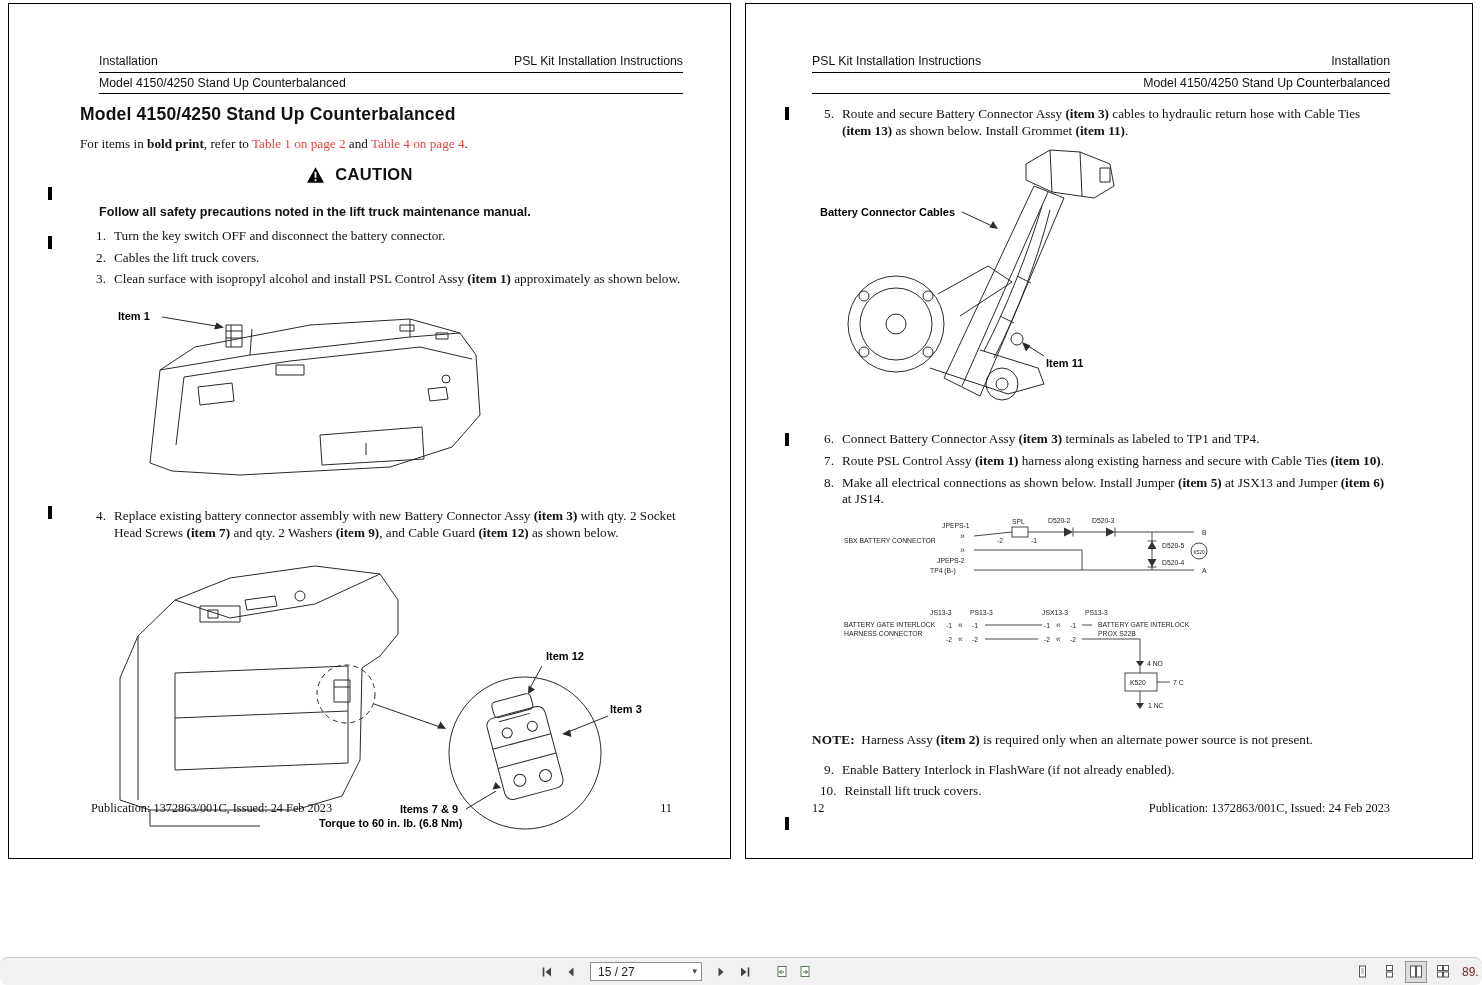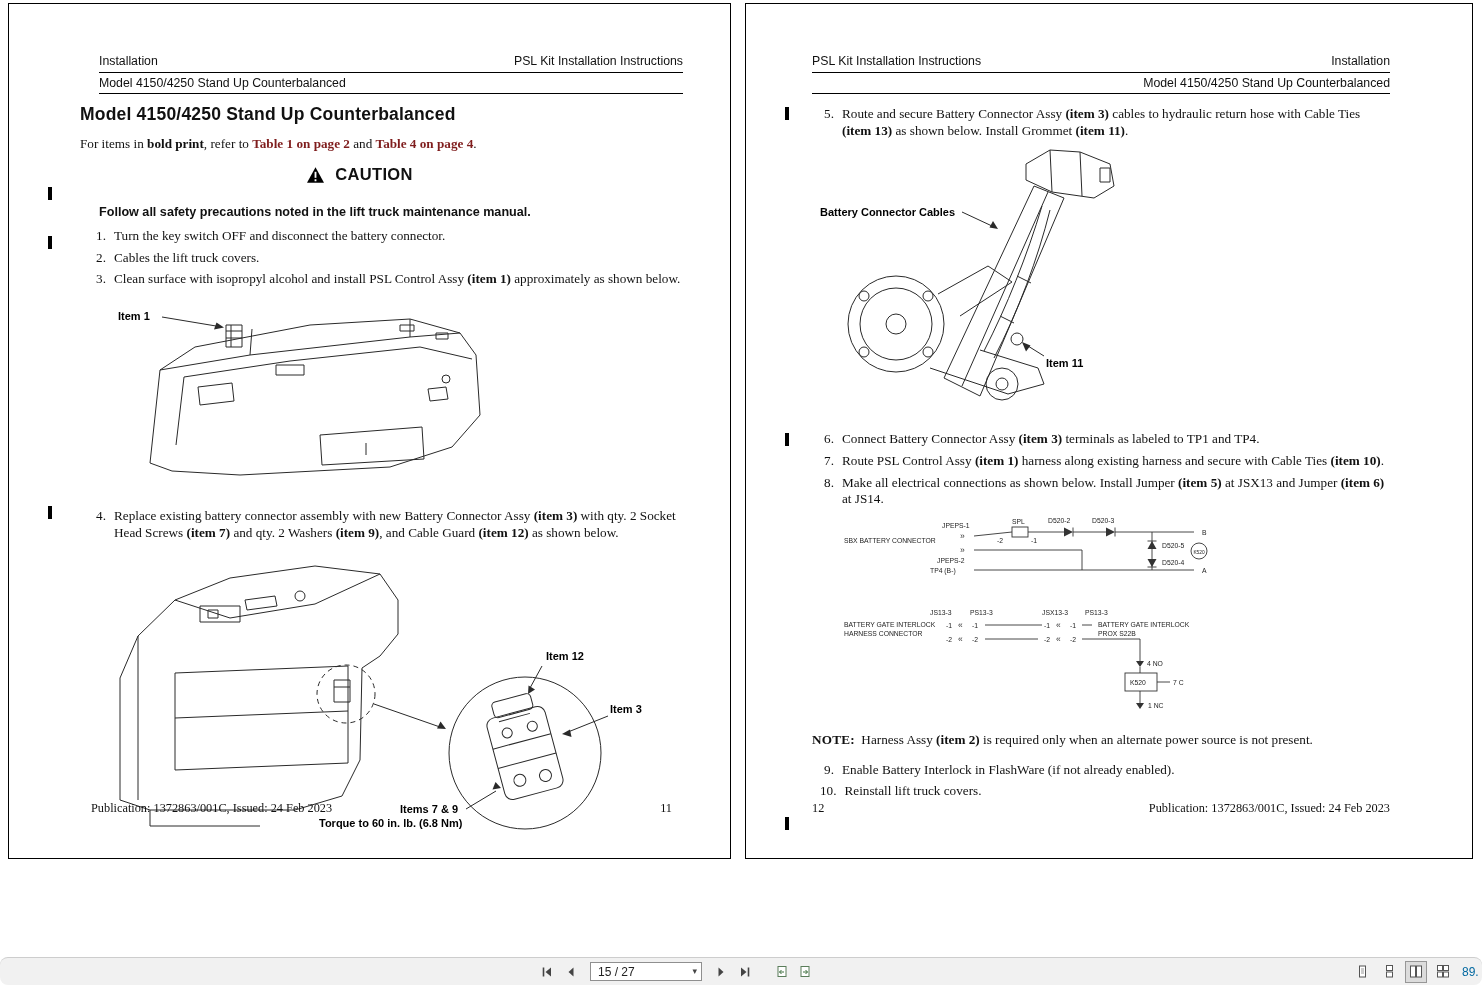--- a/index.html
+++ b/index.html
@@ -16,21 +16,21 @@
   #page-r .content{left:66px;width:578px;}
 
   .hdr-row{display:flex;justify-content:space-between;font-size:12.3px;}
   .ml19{margin-left:19px;}
   .hdr-rule{height:0;border-top:1.4px solid #000;margin-top:4px;}
   .model-line{font-size:12.3px;margin-top:3px;padding-bottom:3px;border-bottom:1px solid #000;}
   #page-r .model-line{text-align:right;}
 
   .title{font-size:17.5px;font-weight:bold;margin:10px 0 0 0;letter-spacing:.2px;}
   .intro{font-family:"Liberation Serif",serif;font-size:13.2px;margin-top:11px;}
-  .doclink{color:#7f1d1d;cursor:pointer;font-weight:bold;}
+  .doclink{color:#ef4444;cursor:pointer;}
 
   .caution-head{display:flex;justify-content:center;align-items:center;gap:11px;margin-top:10px;
                 width:560px;font-weight:bold;font-size:16.5px;letter-spacing:.3px;}
   .caution-text{font-weight:bold;font-size:12.6px;margin-top:21px;}
 
   .steps{margin-top:9px;font-family:"Liberation Serif",serif;font-size:13.2px;}
   #page-l .steps{margin-left:12px;}
   #page-r .steps{margin-left:8px;}
   .step{display:flex;margin-bottom:5px;line-height:1.26;}
   .step-num{flex:0 0 22px;text-align:right;padding-right:8px;}
@@ -58,21 +58,21 @@
            border-top:1px solid #cdcdcd;border-radius:8px;}
   .tb-center{position:absolute;left:536px;top:0;height:27px;display:flex;align-items:center;gap:2px;}
   .tb-right{position:absolute;right:0;top:0;height:27px;display:flex;align-items:center;gap:5px;padding-right:1px;}
   .tb-btn{width:22px;height:22px;border:1px solid transparent;background:transparent;display:flex;
           align-items:center;justify-content:center;padding:0;cursor:pointer;}
   .tb-btn.active{background:#dcdcdc;border:1px solid #979797;}
   .page-combo{width:112px;height:19px;background:#fff;border:1px solid #8f8f8f;display:flex;
               align-items:center;font-size:12px;padding:0 4px 0 7px;margin:0 6px;cursor:pointer;}
   .page-combo .label{flex:1;color:#222;}
   .combo-caret{font-size:9px;color:#444;line-height:1;}
-  .zoom-text{font-size:12px;color:#0369a1;width:19px;overflow:hidden;white-space:nowrap;margin-left:3px;}
+  .zoom-text{font-size:12px;color:#7f1d1d;width:19px;overflow:hidden;white-space:nowrap;margin-left:3px;}
   .tb-gap{width:10px;}
 </style>
 </head>
 <body>
 
 <div class="page" id="page-l">
   <div class="content">
     <div class="hdr-row ml19">
       <span>Installation</span>
       <span>PSL Kit Installation Instructions</span>

